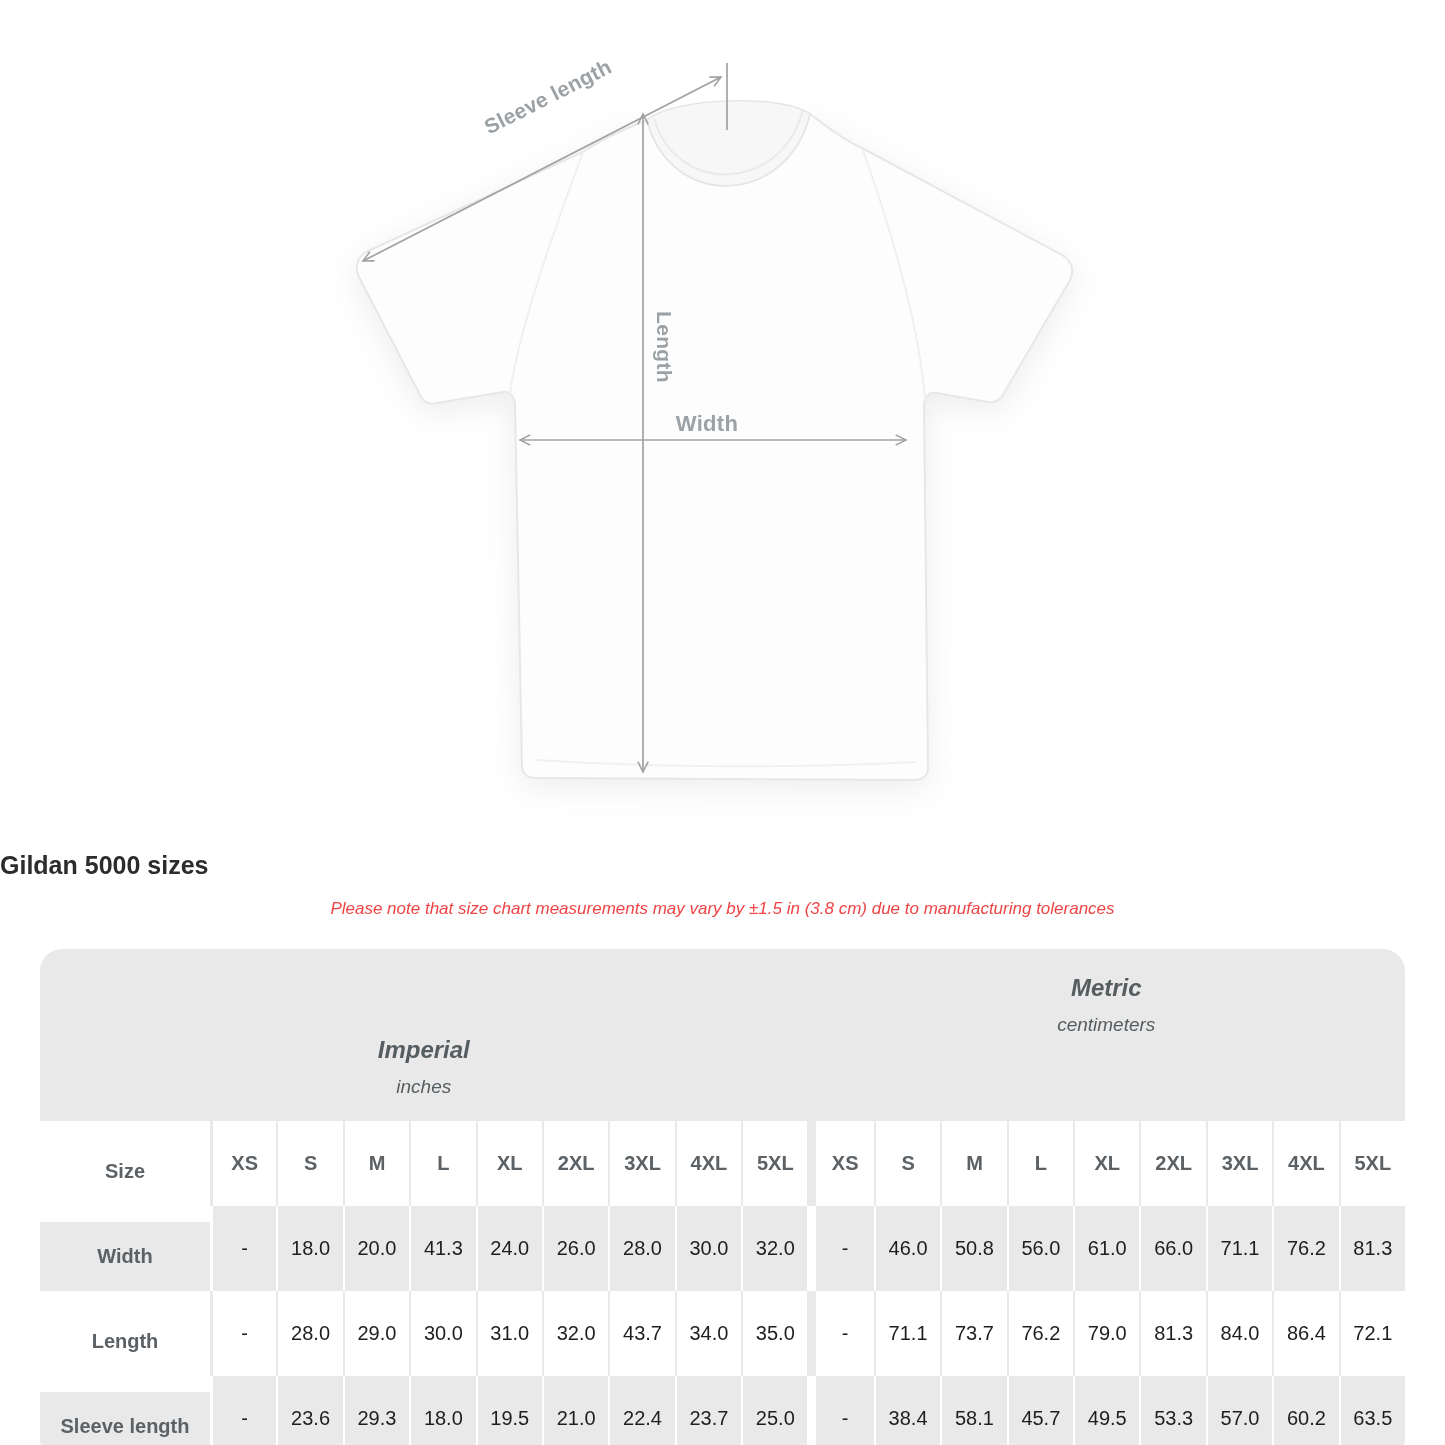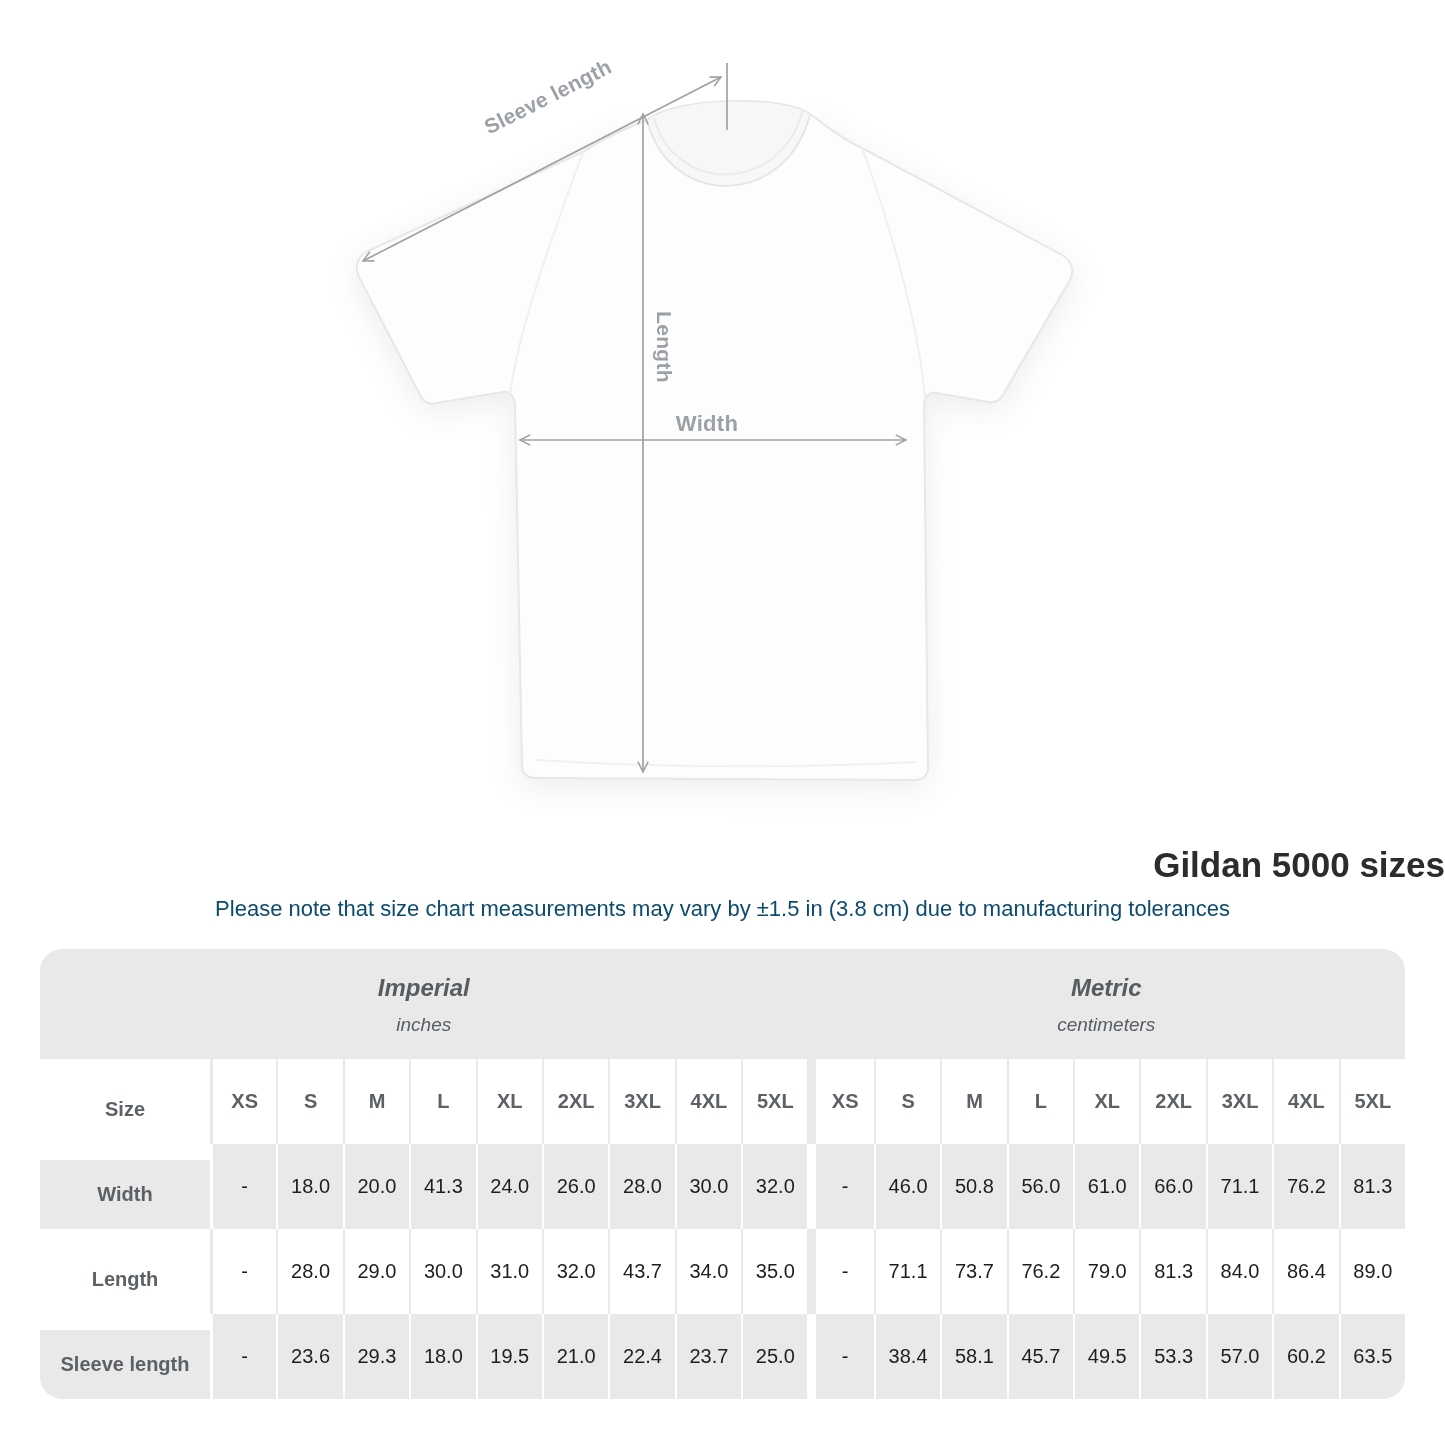--- a/index.html
+++ b/index.html
@@ -8,22 +8,22 @@
 
   
   .figure{position:relative;width:1445px;height:830px;}
   .figure svg{position:absolute;left:300px;top:40px;}
   .measure-label{position:absolute;font-weight:bold;color:#9ba1a5;white-space:nowrap;letter-spacing:.3px;}
   .lbl-sleeve{left:548px;top:97px;font-size:21px;transform:translate(-50%,-50%) rotate(-27deg);}
   .lbl-length{left:664px;top:347px;font-size:21px;transform:translate(-50%,-50%) rotate(90deg);}
   .lbl-width{left:707px;top:424px;font-size:22px;transform:translate(-50%,-50%);}
 
   
-  .title{padding-top:16px;margin:0;text-align:right;font-size:35px;line-height:38px;font-weight:bold;color:#2c2c2c;}
-  .subtitle{margin:13px auto 0;text-align:center;font-size:22px;line-height:24px;color:#0c4a6e;}
+  .title{padding-top:16px;margin:0;text-align:left;font-size:25px;line-height:38px;font-weight:bold;color:#2c2c2c;}
+  .subtitle{margin:13px auto 0;text-align:center;font-style:italic;font-size:17px;line-height:24px;color:#ef4444;}
 
   
   .table-card{width:1365px;margin:28px auto 0;border-radius:22px;overflow:hidden;background:#fff;}
   .band{display:grid;grid-template-columns:170px repeat(18,1fr);background:#e9e9e9;padding:25px 0 23px;}
   .band-section{display:flex;flex-direction:column;align-items:center;gap:12px;}
   .band-imperial{grid-column:1/11;}
   .band-metric{grid-column:11/20;}
   .band-label{font-size:24px;font-weight:bold;font-style:italic;color:#565d61;}
   .band-sublabel{font-size:19px;font-style:italic;color:#565d61;}
   .grid{display:grid;grid-template-columns:170px repeat(18,1fr);grid-auto-rows:85px;}
@@ -92,27 +92,27 @@
     <div class="measure-label lbl-sleeve">Sleeve length</div>
     <div class="measure-label lbl-length">Length</div>
     <div class="measure-label lbl-width">Width</div>
   </div>
 
   <h1 class="title">Gildan 5000 sizes</h1>
   <div class="subtitle">Please note that size chart measurements may vary by ±1.5 in (3.8 cm) due to manufacturing tolerances</div>
 
   <div class="table-card">
     <div class="band">
+      <div class="band-section band-metric">
+        <div class="band-label">Metric</div>
+        <div class="band-sublabel">centimeters</div>
+      </div>
       <div class="band-section band-imperial">
         <div class="band-label">Imperial</div>
         <div class="band-sublabel">inches</div>
-      </div>
-      <div class="band-section band-metric">
-        <div class="band-label">Metric</div>
-        <div class="band-sublabel">centimeters</div>
       </div>
     </div>
     <div class="grid" id="size-grid">
         <div class="cell hdr first">Size</div>
         <div class="cell hdr sep3">XS</div>
         <div class="cell hdr">S</div>
         <div class="cell hdr">M</div>
         <div class="cell hdr">L</div>
         <div class="cell hdr">XL</div>
         <div class="cell hdr">2XL</div>
@@ -158,21 +158,21 @@
         <div class="cell val">34.0</div>
         <div class="cell val">35.0</div>
         <div class="cell val metric">-</div>
         <div class="cell val">71.1</div>
         <div class="cell val">73.7</div>
         <div class="cell val">76.2</div>
         <div class="cell val">79.0</div>
         <div class="cell val">81.3</div>
         <div class="cell val">84.0</div>
         <div class="cell val">86.4</div>
-        <div class="cell val">89.0</div>
+        <div class="cell val">72.1</div>
         <div class="cell lbl first alt">Sleeve length</div>
         <div class="cell val alt sep3">-</div>
         <div class="cell val alt">23.6</div>
         <div class="cell val alt">29.3</div>
         <div class="cell val alt">18.0</div>
         <div class="cell val alt">19.5</div>
         <div class="cell val alt">21.0</div>
         <div class="cell val alt">22.4</div>
         <div class="cell val alt">23.7</div>
         <div class="cell val alt">25.0</div>

